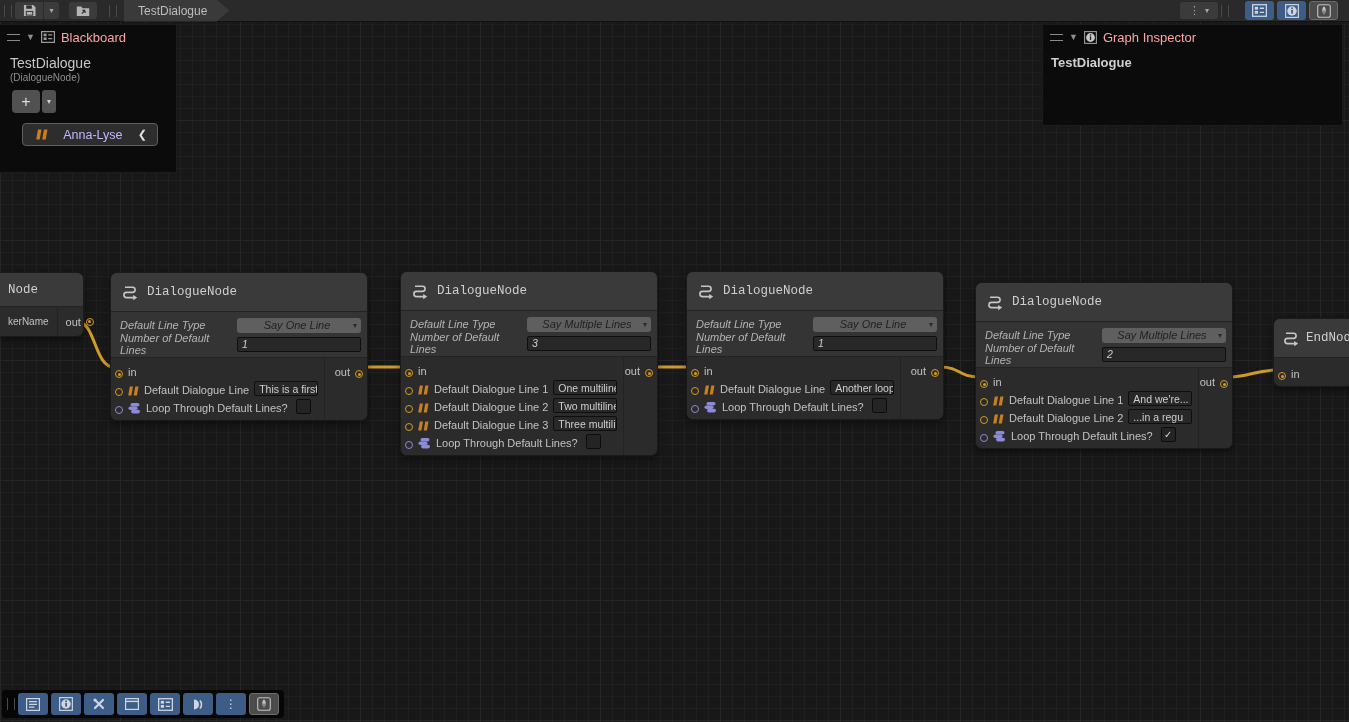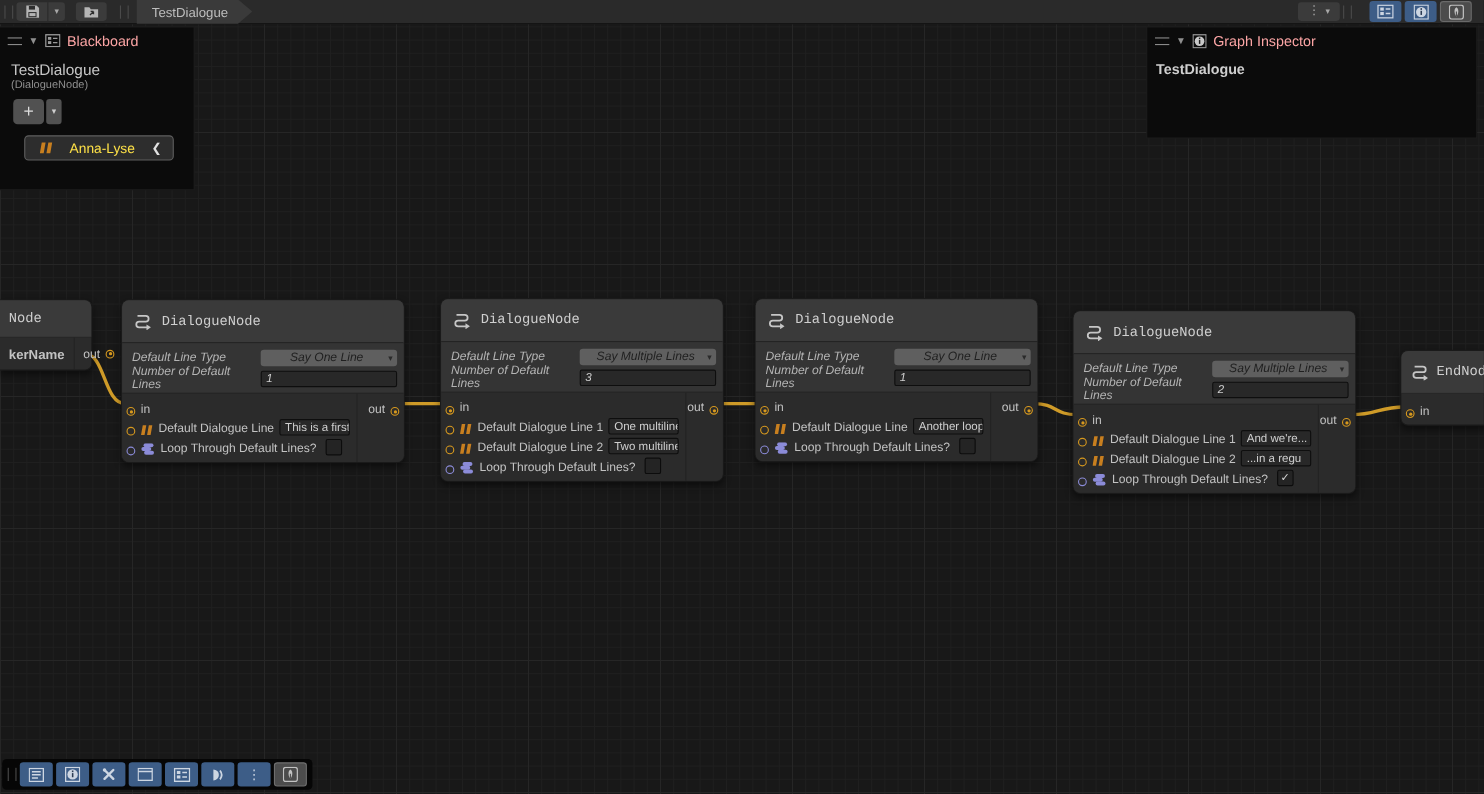--- a/index.html
+++ b/index.html
@@ -41,21 +41,21 @@
   .panel-title{font-size:13px;color:#fca5a5;}
   .bb-name{font-size:14px;color:#c6c6c6;padding:6px 10px 0;}
   .bb-type{font-size:10px;color:#8f8f8f;padding:1px 10px 0;}
   .bb-addrow{display:flex;align-items:center;padding:7px 0 0 12px;gap:2px;}
   .bb-add{width:28px;height:23px;background:#515151;border-radius:4px;color:#dcdcdc;font-size:16px;
     display:flex;align-items:center;justify-content:center;}
   .bb-addcaret{width:14px;height:23px;background:#515151;border-radius:3px;color:#cfcfcf;font-size:8px;
     display:flex;align-items:center;justify-content:center;}
   .bb-pill{margin:10px 0 0 22px;width:136px;height:23px;background:#2d2d2d;border:1px solid #5f5f5f;
     border-radius:4px;display:flex;align-items:center;gap:8px;padding:0 10px 0 13px;box-sizing:border-box;}
-  .bb-pill .pname{flex:1;font-size:12.5px;color:#fde047;text-align:center;}
+  .bb-pill .pname{flex:1;font-size:12.5px;color:#c4b5fd;text-align:center;}
   .bb-pill .chev{color:#e2e2e2;font-size:11px;font-weight:bold;}
   .gi-name{font-size:13px;font-weight:bold;color:#cfcfcf;padding:6px 8px 0;}
   .sqicon{flex:none;display:flex;}
   
   .gnode{position:absolute;background:#2b2b2b;border:1px solid #1a1a1a;border-radius:7px;
     box-shadow:0 3px 7px rgba(0,0,0,.45);z-index:4;box-sizing:border-box;}
   .gnode-title{height:38px;background:#3a3a3a;border-bottom:1px solid #232323;border-radius:6px 6px 0 0;
     display:flex;align-items:center;gap:8px;padding:0 10px;}
   .ntitle{font-size:12.5px;color:#cfcfcf;font-family:Liberation Mono, monospace;}
   .nicon{display:flex;flex:none;}
@@ -84,21 +84,21 @@
     background:var(--port,#d7991e);}
   .port.purple{border-color:var(--loop_port,#8b8bd8);}
   .checkbox{width:13px;height:13px;background:#242424;border:1px solid #0c0c0c;border-radius:2px;
     margin-left:3px;display:flex;align-items:center;justify-content:center;flex:none;}
   .chk{font-size:10px;color:#d8d8d8;line-height:1;}
   .qicon,.licon{display:flex;flex:none;}
   
   .gnode-mini{border-radius:0 7px 7px 0;border-left:none;}
   .gnode-mini .gnode-title{height:33px;border-radius:0 6px 0 0;padding:0 8px;}
   .minirow{display:flex;align-items:stretch;height:29px;}
-  .minirow .lbl{display:flex;align-items:center;font-size:12px;color:#c2c2c2;padding:0 8px;flex:1;font-weight:bold;}
+  .minirow .lbl{display:flex;align-items:center;font-size:10px;color:#c2c2c2;padding:0 8px;flex:1;}
   .minirow .outcol{border-left:1px solid #232323;display:flex;align-items:center;gap:5px;padding:0 6px 0 8px;}
   .gnode-end .gnode-title{padding:0 8px;gap:6px;}
   .gnode-end .ports-only{padding:4px 0 6px;}
   
   .edges{position:absolute;left:0;top:0;z-index:2;pointer-events:none;}
   .edges path{stroke:var(--edge,#cf9b28);stroke-width:3;fill:none;}
   
   .bottombar{position:absolute;left:2px;bottom:4px;background:#060606;border-radius:4px;
     padding:3px 5px;display:flex;align-items:center;gap:3px;z-index:20;}
   .bbtn{width:30px;height:22px;border-radius:3px;background:var(--accent_blue,#3d5d87);
@@ -240,20 +240,30 @@
           <span class="port"></span>
           <span class="qicon">
               <svg width="11" height="10" viewBox="0 0 11 10">
                 <path d="M1.8,0.5 H5 L3.4,9.5 H0.2 z M7.3,0.5 H10.5 L8.9,9.5 H5.7 z" style="fill:var(--quote,#c87f1f)"></path>
               </svg>
             </span>
           <span class="plabel">Default Dialogue Line 2</span>
           <span class="tinput lval">Two multiline</span>
         </div>
         <div class="prow">
+          <span class="port"></span>
+          <span class="qicon">
+              <svg width="11" height="10" viewBox="0 0 11 10">
+                <path d="M1.8,0.5 H5 L3.4,9.5 H0.2 z M7.3,0.5 H10.5 L8.9,9.5 H5.7 z" style="fill:var(--quote,#c87f1f)"></path>
+              </svg>
+            </span>
+          <span class="plabel">Default Dialogue Line 3</span>
+          <span class="tinput lval">Three multili</span>
+        </div>
+        <div class="prow">
           <span class="port purple"></span>
           <span class="licon">
               <svg width="13" height="11" viewBox="0 0 13 11">
                 <g style="fill:var(--loop_port,#8b8bd8)">
                   <rect x="2.5" y="0" width="9" height="3.6" rx="1.8"></rect>
                   <rect x="0.5" y="3.4" width="9" height="3.6" rx="1.8"></rect>
                   <rect x="3" y="6.8" width="9" height="3.6" rx="1.8"></rect>
                 </g>
               </svg>
             </span>

